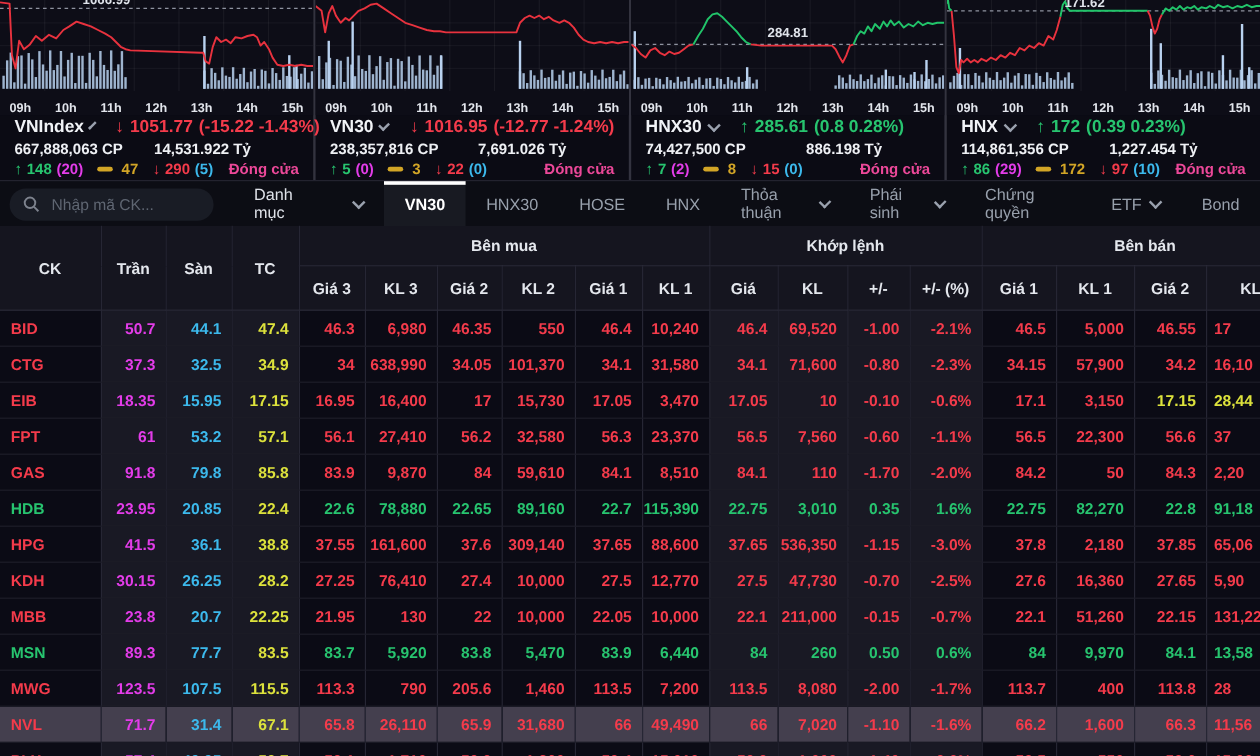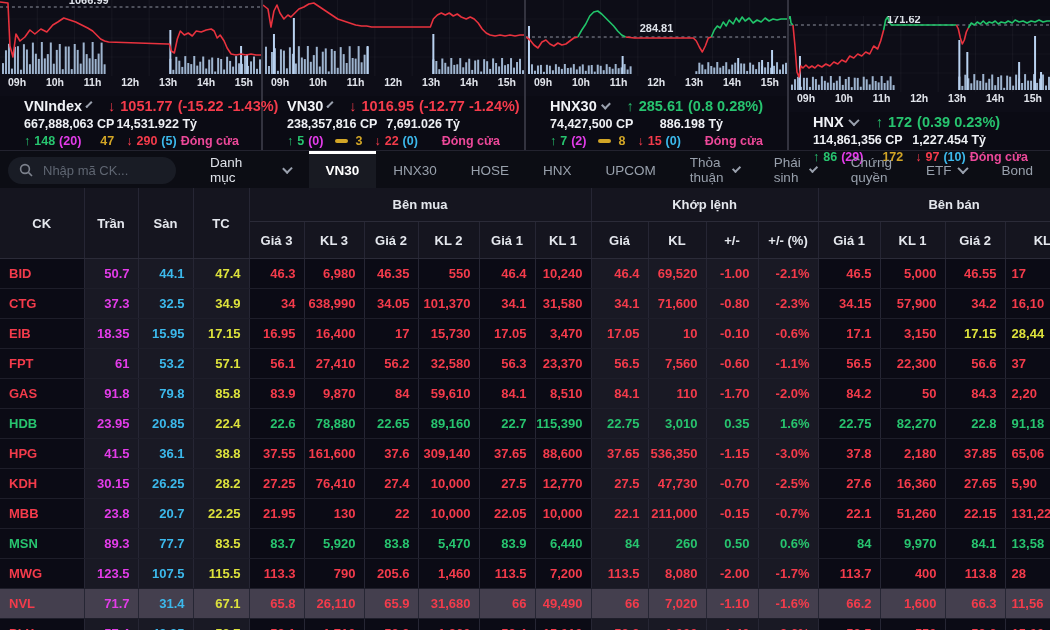--- a/index.html
+++ b/index.html
@@ -1,28 +1,28 @@
 <!DOCTYPE html>
 <html><head>
 <meta charset="utf-8">
 <style>
   html,body{margin:0;padding:0}
   body{width:1050px;height:630px;overflow:hidden;background:#0a0a13;
        font-family:"Liberation Sans",sans-serif;position:relative;}
   
   .charts{display:flex;height:150px;background:#0b0b14;}
   .panel{flex:1 1 0;min-width:0;position:relative;border-right:2px solid #33333f;}
-  .panel:last-child{border-right:none;margin-top:16px;}
+  .panel:last-child{border-right:none;}
   .chart{position:relative;height:96px;background:#0d0d17;overflow:hidden;}
   svg.spark{position:absolute;left:0;top:0;width:100%;height:76px;display:block;}
   .timeaxis{position:absolute;left:0;right:0;top:76px;height:20px;display:flex;
-            justify-content:space-between;align-items:flex-start;padding:0 8px;
+            justify-content:space-between;align-items:flex-end;padding:0 8px;
             font-size:10.5px;font-weight:700;color:#e2e5ec;}
   .reflabel{position:absolute;font-size:11px;font-weight:700;color:#dfe3ea;transform:translateX(-50%);}
-  .irow{display:flex;align-items:center;padding:0 24px;font-weight:700;white-space:nowrap;}
+  .irow{display:flex;align-items:center;padding:0 12px;font-weight:700;white-space:nowrap;}
   .r1{height:19px;font-size:14.5px;color:#f1f3f7;gap:6px;}
   .r2{height:17px;font-size:12.5px;color:#eef0f4;}
   .r2 .ty{margin-left:auto;margin-right:40px;}
   .r3{height:18px;font-size:12.5px;gap:4px;}
   .ival{display:flex;gap:5px;margin-left:12px;font-size:14.5px;}
   .downc{color:#f43b4b}.upc{color:#27c46f}
   .ceilc{color:#e33ce9}.floorc{color:#3cb9ec}.goldc{color:#d2a526}.refc{color:#dde23c}
   .chev{width:6px;height:6px;border-right:2px solid #9aa1ae;border-bottom:2px solid #9aa1ae;
         transform:rotate(45deg) translate(-1px,-1px);display:inline-block;}
   .dash{display:inline-block;width:13px;height:4px;border-radius:2px;background:#d2a526;margin-right:3px;}
@@ -573,24 +573,20 @@
    </div>
       <div class="tab">
      <span>HOSE</span>
 
    </div>
       <div class="tab">
      <span>HNX</span>
 
    </div>
       <div class="tab">
-     <span>UPCOM</span>
-
-   </div>
-      <div class="tab">
      <span>Thỏa thuận</span>
      <span class="chev"></span>
    </div>
       <div class="tab">
      <span>Phái sinh</span>
      <span class="chev"></span>
    </div>
       <div class="tab">
      <span>Chứng quyền</span>
 

